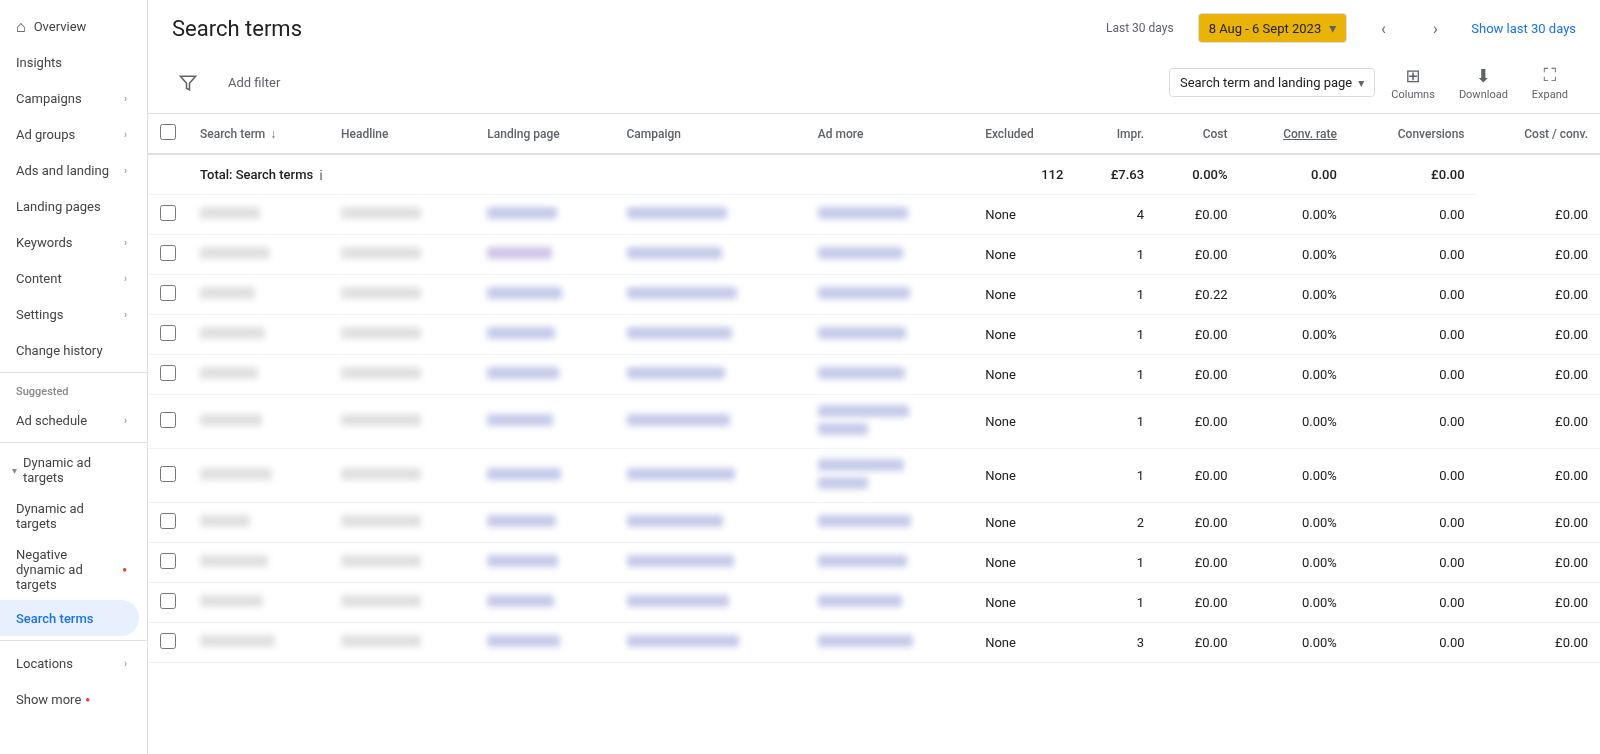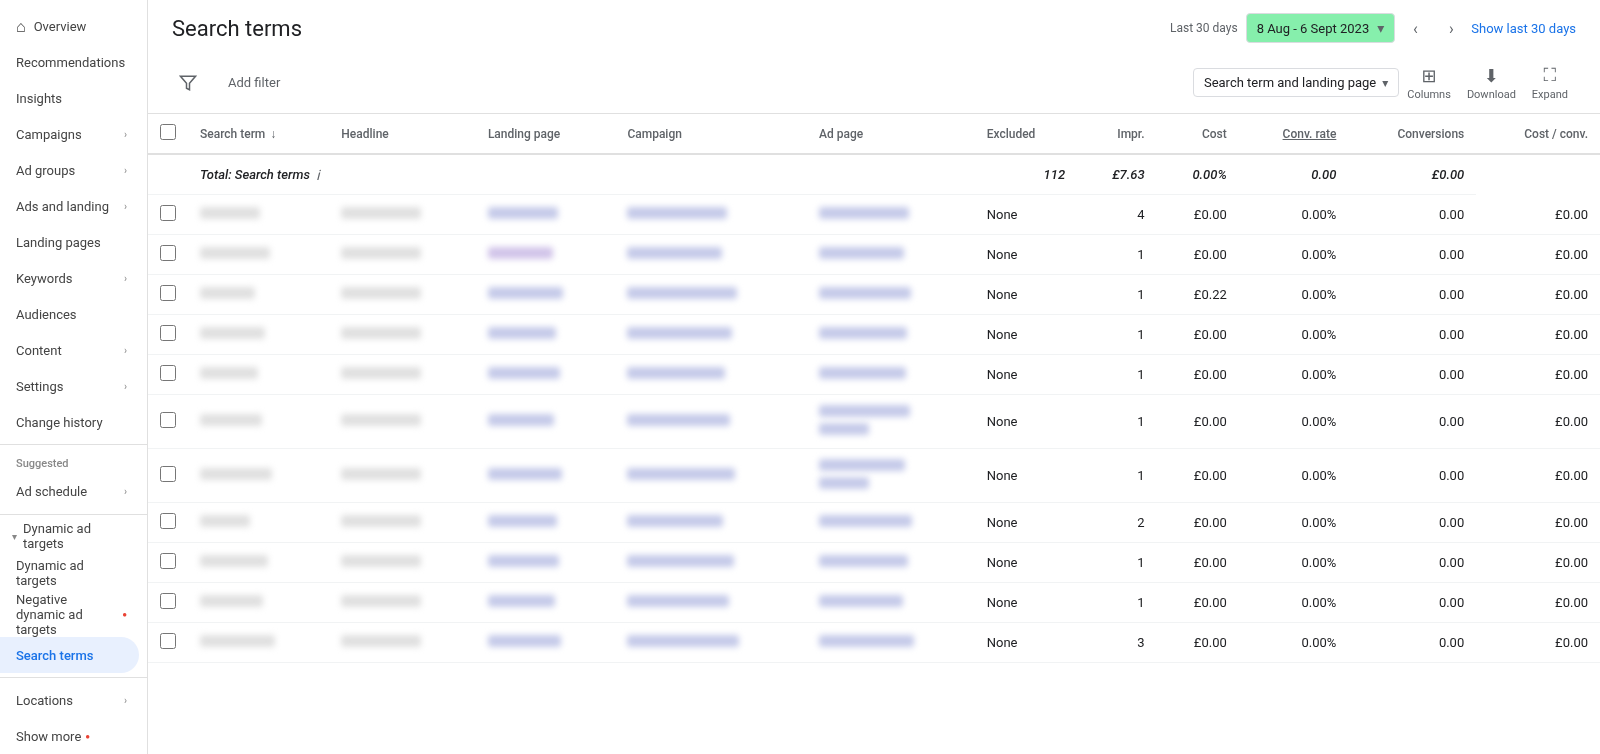--- a/index.html
+++ b/index.html
@@ -63,33 +63,33 @@
     }
     .page-title {
       font-size: 22px;
       font-weight: 400;
       color: #202124;
       flex: 1;
     }
     .header-right {
       display: flex;
       align-items: center;
-      gap: 4px;
+      gap: 20px;
     }
     .date-label { font-size: 12px; color: #5f6368; margin-right: 4px; }
     .date-picker {
       display: flex;
       align-items: center;
       border: 1px solid #dadce0;
       border-radius: 4px;
       padding: 6px 10px;
       cursor: pointer;
       font-size: 13px;
       color: #202124;
-      background: #86efac;
+      background: #eab308;
     }
     .date-picker .arrow-down { margin-left: 8px; color: #5f6368; font-size: 14px; }
     .nav-arrow {
       width: 32px;
       height: 32px;
       display: flex;
       align-items: center;
       justify-content: center;
       border-radius: 50%;
       cursor: pointer;
@@ -127,20 +127,21 @@
       color: #5f6368;
       font-size: 13px;
       cursor: pointer;
       padding: 4px 8px;
       border-radius: 4px;
     }
     .toolbar-right {
       margin-left: auto;
       display: flex;
       align-items: center;
+      gap: 8px;
     }
     .view-selector {
       display: flex;
       align-items: center;
       border: 1px solid #dadce0;
       border-radius: 4px;
       padding: 6px 10px;
       cursor: pointer;
       font-size: 13px;
       color: #202124;
@@ -202,42 +203,39 @@
     
     .blur-bar {
       display: inline-block;
       height: 12px;
       border-radius: 3px;
       background: #e0e0e0;
       filter: blur(3px);
     }
     .blur-bar-blue { background: #c5cae9; }
 
-    .total-row td { font-weight: 500; color: #202124; font-style: italic; }
+    .total-row td { font-weight: 500; color: #202124; }
     .total-label { display: flex; align-items: center; gap: 6px; }
     .info-icon { font-size: 14px; color: #5f6368; cursor: pointer; }
 
     th .sort-icon { font-size: 12px; margin-left: 2px; color: #5f6368; }
     th .underline { text-decoration: underline; cursor: pointer; }
 
     .columns-icon { font-size: 20px; }
   </style>
 </head>
 <body>
 
 <nav class="sidebar">
 
   <div class="sidebar-item">
     <span class="icon">⌂</span>
     <span>Overview</span>
   </div>
 
-  <div class="sidebar-item">
-    <span>Recommendations</span>
-  </div>
 
   <div class="sidebar-item">
     <span>Insights</span>
   </div>
 
   <div class="sidebar-item">
     <span>Campaigns</span>
     <span class="arrow">›</span>
   </div>
 
@@ -253,23 +251,20 @@
 
   <div class="sidebar-item">
     <span>Landing pages</span>
   </div>
 
   <div class="sidebar-item">
     <span>Keywords</span>
     <span class="arrow">›</span>
   </div>
 
-  <div class="sidebar-item">
-    <span>Audiences</span>
-  </div>
 
   <div class="sidebar-item">
     <span>Content</span>
     <span class="arrow">›</span>
   </div>
 
   <div class="sidebar-item">
     <span>Settings</span>
     <span class="arrow">›</span>
   </div>
@@ -379,21 +374,21 @@
           <th>
             <span>Headline</span>
           </th>
           <th>
             <span>Landing page</span>
           </th>
           <th>
             <span>Campaign</span>
           </th>
           <th>
-            <span>Ad page</span>
+            <span>Ad more</span>
           </th>
           <th>
             <span>Excluded</span>
           </th>
           <th class="numeric">
             <span>Impr.</span>
           </th>
           <th class="numeric">
             <span>Cost</span>
           </th>

